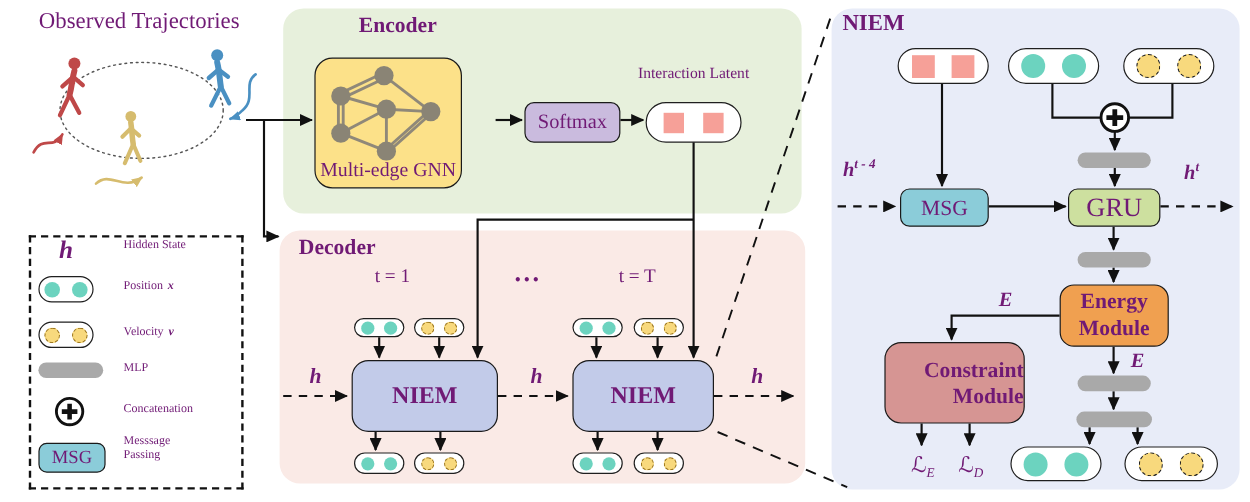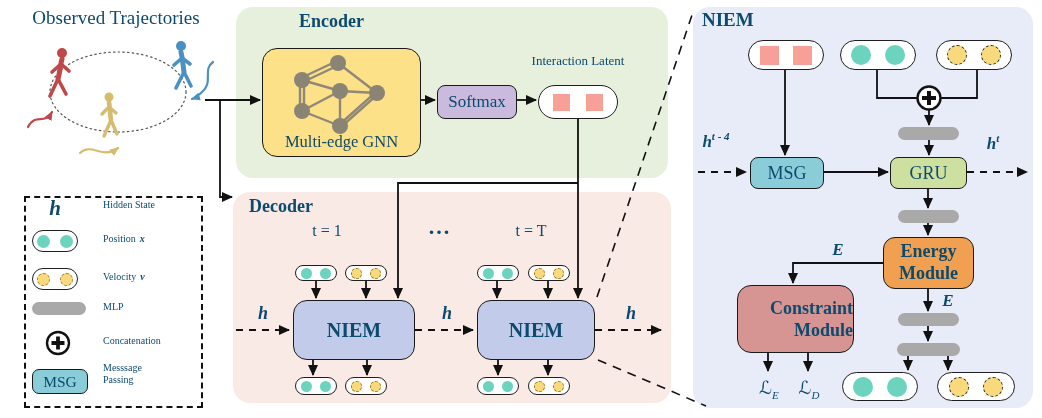--- a/index.html
+++ b/index.html
@@ -1,49 +1,49 @@
 <!DOCTYPE html>
 <html><head>
 <meta charset="utf-8">
 <style>
   html,body{margin:0;padding:0;background:#fff;}
   .stage{position:relative;width:1042px;height:418px;background:#ffffff;overflow:hidden;
-         font-family:"Liberation Serif","DejaVu Serif",serif;color:#0c4a6e;}
+         font-family:"Liberation Serif","DejaVu Serif",serif;color:#701a75;}
   .panel{position:absolute;border-radius:17px;}
   .encoder-panel{left:236px;top:7px;width:432px;height:171px;background:#e7f0dc;}
   .decoder-panel{left:233px;top:192px;width:438px;height:211px;background:#faeae6;}
   .niem-panel{left:693px;top:7px;width:340px;height:401px;background:#e8ecf8;}
   .wires{position:absolute;left:0;top:0;z-index:1;}
   .abs{position:absolute;z-index:2;}
   .box{position:absolute;z-index:2;box-sizing:border-box;border:1.5px solid #1a1a1a;
        display:flex;flex-direction:column;align-items:center;justify-content:center;text-align:center;}
   .section-title{font-weight:bold;font-size:18px;z-index:2;}
   .ctr{transform:translateX(-50%);white-space:nowrap;}
-  .gnn-box{left:262px;top:48px;width:159px;height:109px;background:#fce189;border-radius:15px;justify-content:flex-start;}
+  .gnn-box{left:262px;top:48px;width:123px;height:109px;background:#fce189;border-radius:15px;justify-content:flex-start;}
   .gnn-label{font-size:16.5px;margin-top:-2px;}
   .softmax-box{left:437px;top:85px;width:80px;height:34px;background:#cabbde;border-radius:8px;font-size:17px;}
   .pill{position:absolute;z-index:2;box-sizing:border-box;background:#fff;border:1.5px solid #1f1f1f;
         border-radius:999px;display:flex;align-items:center;justify-content:center;}
   .latent-pill-lg{left:538px;top:85px;width:80px;height:34px;gap:16px;}
   .sq{width:17px;height:17px;background:#f6a098;}
   .sq-lg{width:19px;height:19px;background:#f6a098;}
   .dot{border-radius:50%;box-sizing:border-box;}
   .dot-pos-sm{width:11px;height:11px;background:#6cd3bf;}
   .dot-vel-sm{width:11px;height:11px;background:#f8d97d;border:1.3px dashed #9f7a22;}
   .dot-pos-md{width:13px;height:13px;background:#6cd3bf;}
   .dot-vel-md{width:13px;height:13px;background:#f8d97d;border:1.4px dashed #9f7a22;}
   .dot-pos-lg{width:20px;height:20px;background:#6cd3bf;}
   .dot-vel-lg{width:20px;height:20px;background:#f8d97d;border:1.8px dashed #222;}
   .pill-sm{width:42px;height:16px;gap:8px;}
   .pill-md{width:46px;height:22px;gap:10px;}
   .pill-lg{width:76px;height:30px;gap:14px;}
   .niem-block{background:#c2cbe9;border-radius:14px;font-weight:bold;font-size:20px;}
   .mlp-bar{position:absolute;z-index:2;background:#a9a9a9;border-radius:7px;}
   .msg-box{left:750px;top:157px;width:74px;height:32px;background:#8bccd9;border-radius:8px;font-size:18px;}
-  .gru-box{left:890px;top:157px;width:77px;height:32px;background:#cde09f;border-radius:8px;font-size:18px;}
+  .gru-box{left:890px;top:157px;width:77px;height:32px;background:#cde09f;border-radius:8px;font-size:22px;}
   .energy-box{left:883px;top:237px;width:91px;height:52px;background:#f0a050;border-radius:12px;
               font-weight:bold;font-size:18px;line-height:1.2;}
   .constraint-box{left:737px;top:285px;width:117px;height:68px;background:#d69593;border-radius:14px;
               font-weight:bold;font-size:18px;line-height:1.25;align-items:flex-end;}
   .bi{font-weight:bold;font-style:italic;}
   .supit{font-weight:bold;font-style:italic;font-size:11px;vertical-align:super;line-height:0;}
   .subit{font-style:italic;font-size:11px;vertical-align:sub;line-height:0;}
   .legend{left:24px;top:196px;width:179px;height:212px;border:2.5px dashed #111;position:absolute;z-index:2;box-sizing:border-box;}
   .leg-label{position:absolute;z-index:2;font-size:10px;white-space:nowrap;}
   .var{margin-left:4px;}

